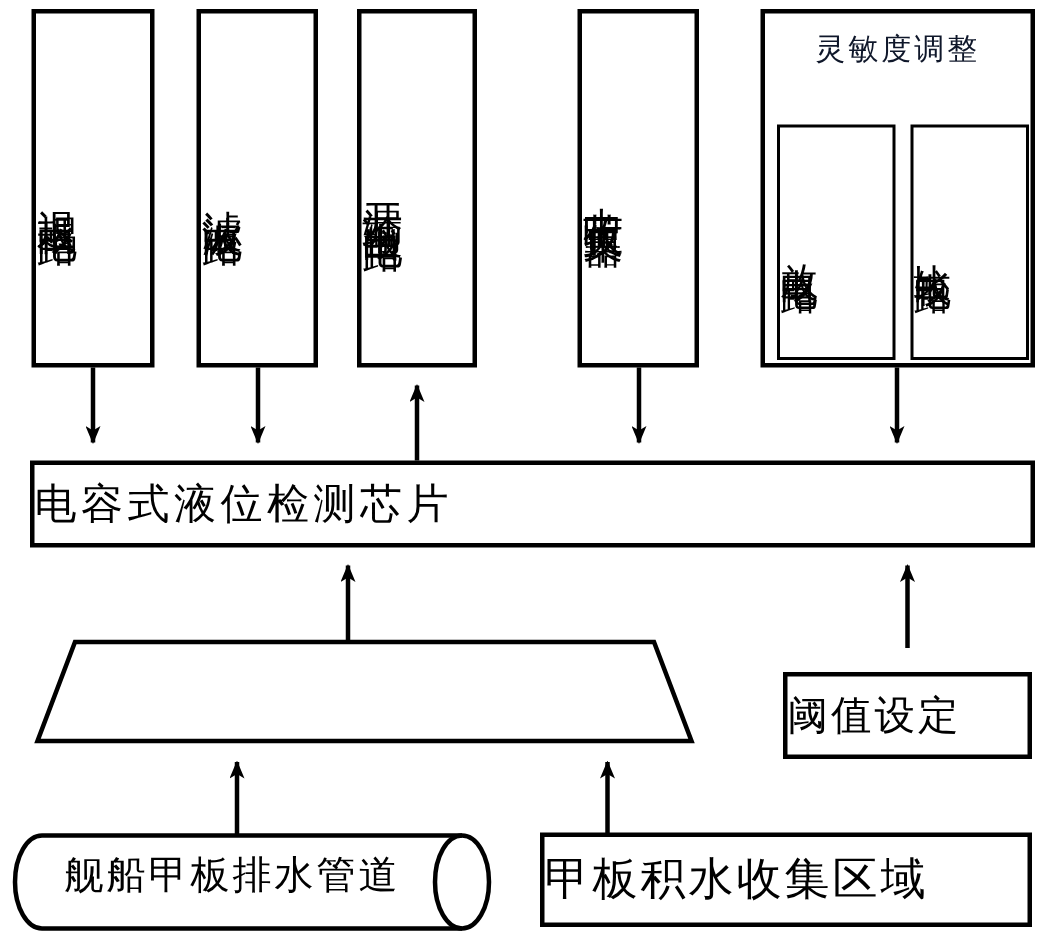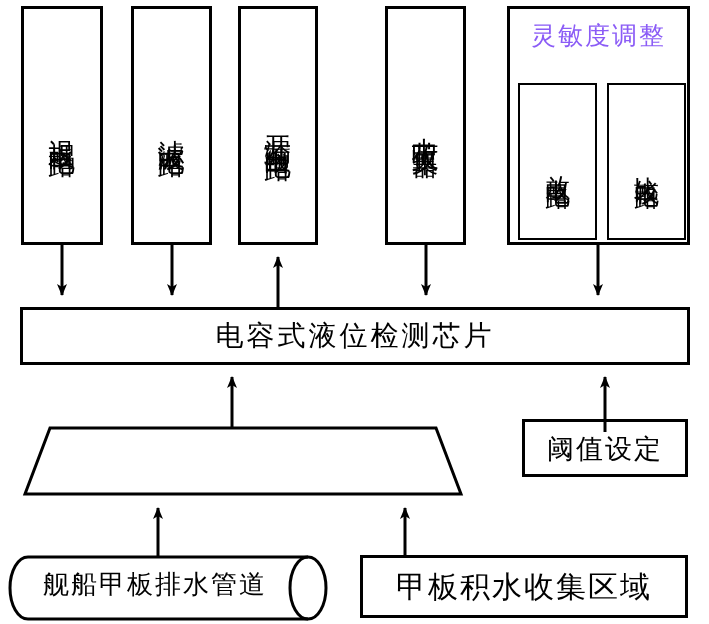--- a/index.html
+++ b/index.html
@@ -15,21 +15,20 @@
     font-family: "DejaVu Sans", "Liberation Sans", sans-serif;
     overflow: hidden;
   }
   .box {
     position: absolute;
     box-sizing: border-box;
     border: 3px solid #000000;
     background: #ffffff;
     display: flex;
     align-items: center;
-    justify-content: center;
     color: #000000;
   }
   .box.thin {
     border-width: 2px;
   }
   .vtext {
     writing-mode: vertical-rl;
     text-orientation: upright;
     letter-spacing: 4px;
     font-size: 27px;
@@ -45,23 +44,23 @@
   .htext.big {
     font-size: 28px;
     letter-spacing: 3px;
   }
   .group-label {
     position: absolute;
     left: 0;
     right: 0;
     top: 10px;
     text-align: center;
-    font-size: 25px;
+    font-size: 20px;
     letter-spacing: 2px;
-    color: #8b5cf6;
+    color: #0f172a;
     white-space: nowrap;
   }
   .group-box {
     position: absolute;
     box-sizing: border-box;
     border: 3px solid #000000;
     background: #ffffff;
   }
   svg.overlay {
     position: absolute;
@@ -117,21 +116,21 @@
   </div>
 
   <div class="box" style="left:20px; top:307px; width:670px; height:58px;">
     <span class="htext big">电容式液位检测芯片</span>
   </div>
 
   <svg class="shape" style="left:22px; top:425px;" width="442" height="72" viewBox="0 0 442 72">
     <polygon points="28,3 414,3 439,69 3,69" fill="#ffffff" stroke="#000000" stroke-width="3"></polygon>
   </svg>
 
-  <div class="box" style="left:522px; top:419px; width:166px; height:58px;">
+  <div class="box" style="left:522px; top:448px; width:166px; height:58px;">
     <span class="htext">阈值设定</span>
   </div>
 
   <svg class="shape" style="left:10px; top:555px;" width="316" height="66" viewBox="0 0 316 66">
     <path d="M 18 2 L 298 2 A 18 31 0 0 1 298 64 L 18 64 A 18 31 0 0 1 18 2 Z" fill="#ffffff" stroke="#000000" stroke-width="3"></path>
     <path d="M 298 2 A 18 31 0 0 0 298 64" fill="none" stroke="#000000" stroke-width="3"></path>
   </svg>
   <div class="shape-label" style="left:10px; top:553px; width:290px; height:62px;">
     <span class="htext" style="font-size:26px;">舰船甲板排水管道</span>
   </div>

